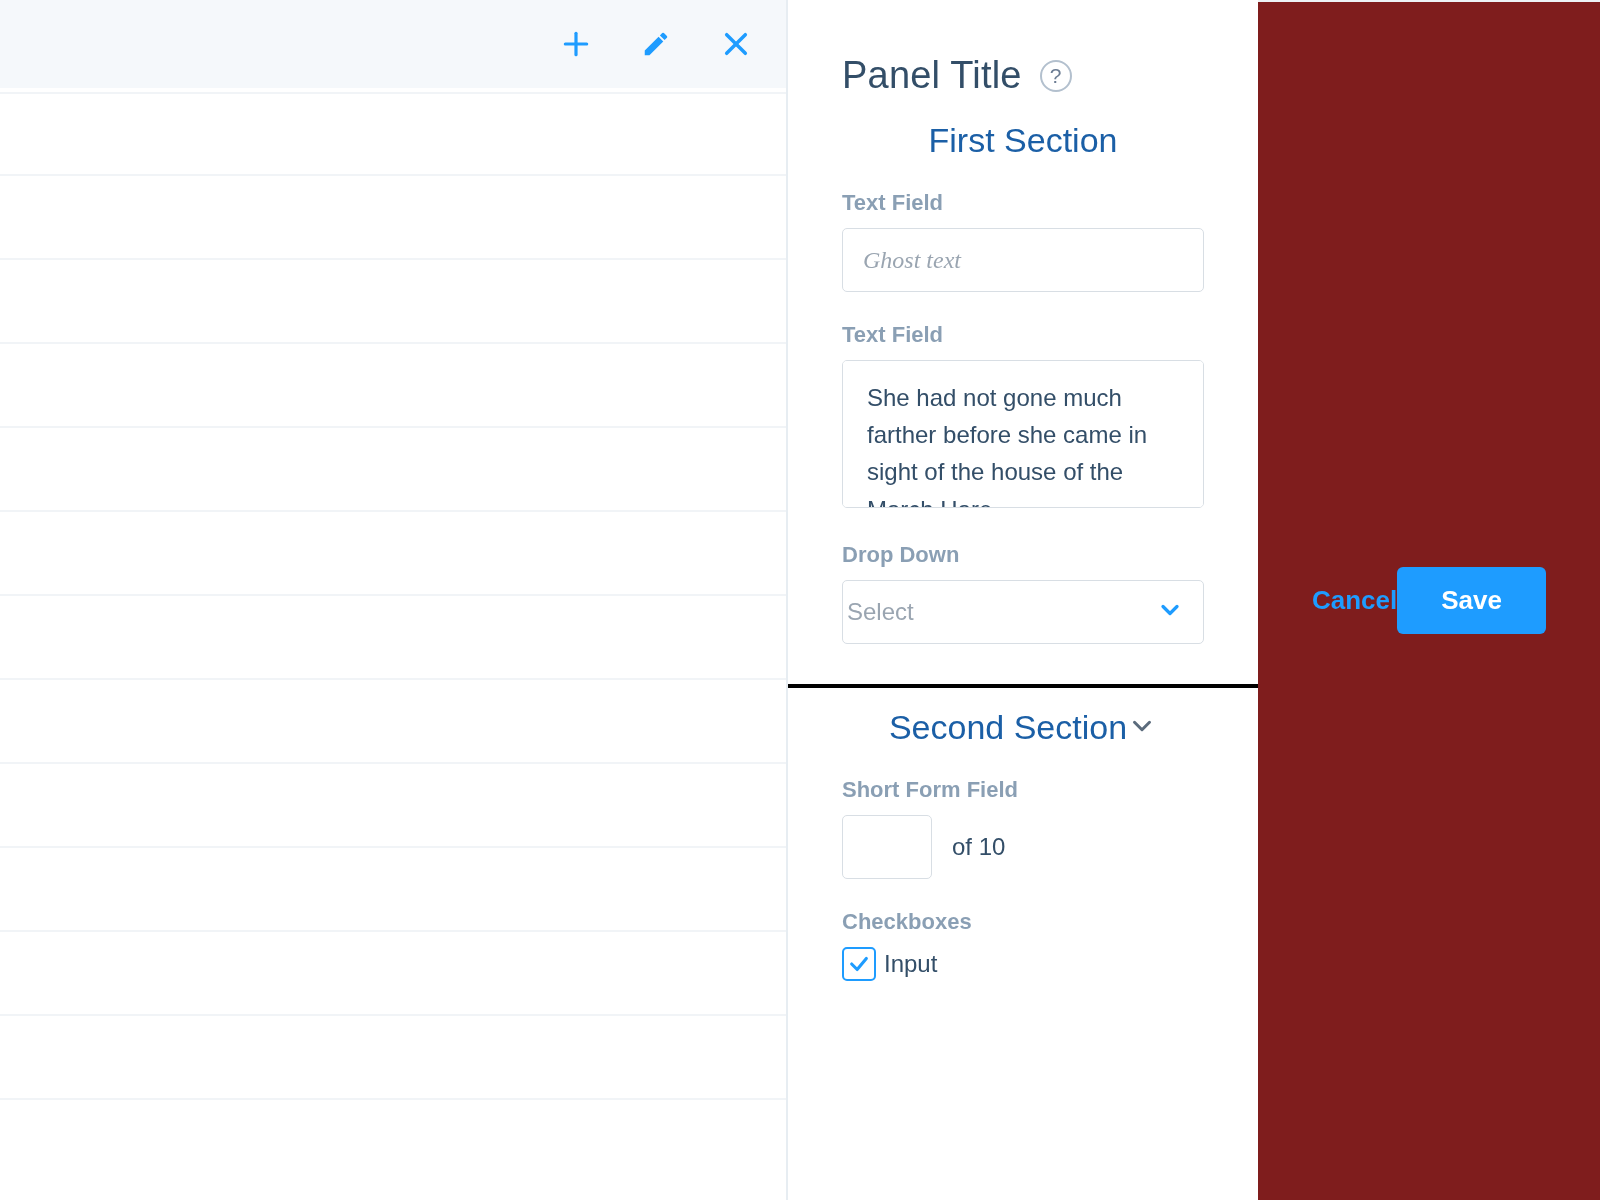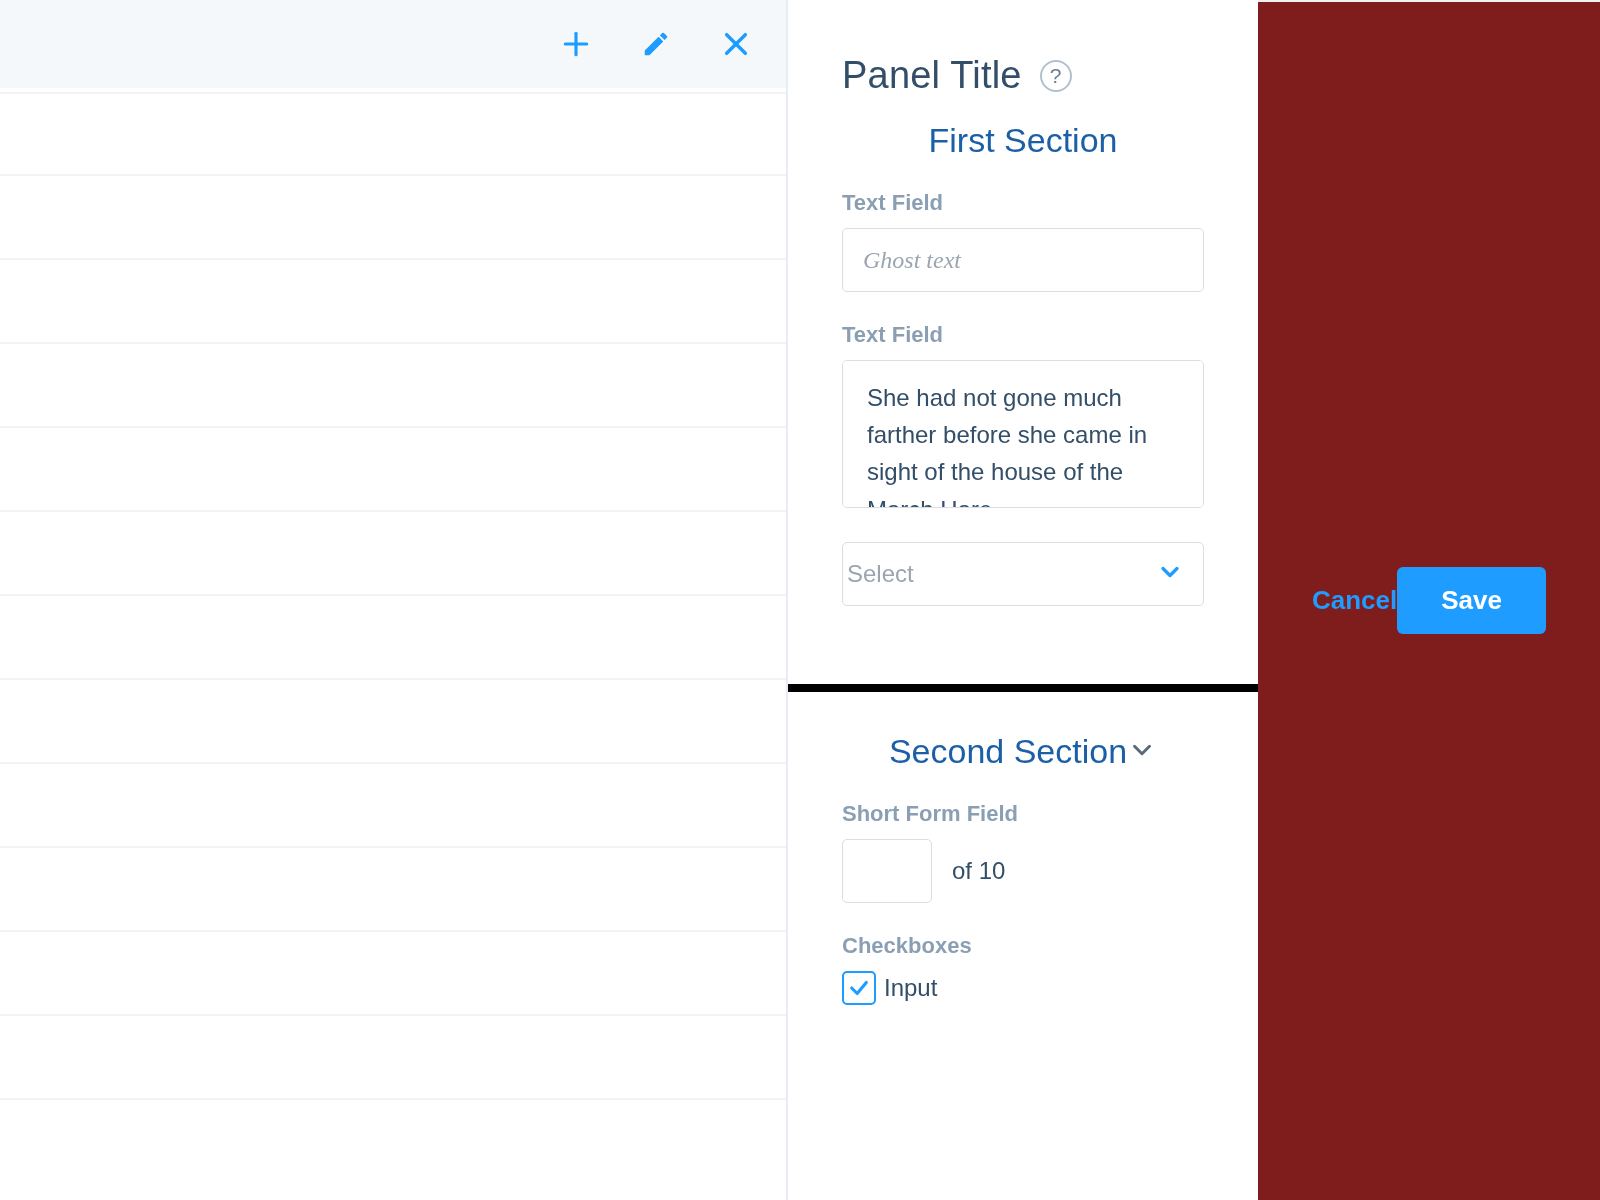--- a/index.html
+++ b/index.html
@@ -85,23 +85,22 @@
       color: #6b7c93;
       border: 2px solid #b3c0ce;
       border-radius: 50%;
       font-size: 21px;
       line-height: 1;
     }
     .section {
       padding: 0 54px 40px 54px;
     }
     .section.border-top {
-      border-top: 8px solid #000000;
-      padding-top: 40px;
-      margin-top: 38px;
+      border-top: 4px solid #000000;
+      padding-top: 20px;
     }
     .section-header {
       display: flex;
       align-items: center;
       justify-content: center;
       margin-bottom: 20px;
     }
     .section-title {
       font-size: 34px;
       font-weight: 400;
@@ -300,20 +299,21 @@
           <span class="field-label">Text Field</span>
           <input class="text-input" type="text" placeholder="Ghost text" style="">
         </div>
 
         <div class="field">
           <span class="field-label">Text Field</span>
           <textarea class="textarea" style="">She had not gone much farther before she came in sight of the house of the March Hare.</textarea>
         </div>
 
         <div class="field">
+          <span class="field-label">Drop Down</span>
           <div class="select-wrap">
             <div class="select">
               <span>Select</span>
             </div>
             <span class="select-caret">
               <svg width="28" height="28" viewBox="0 0 24 24" fill="none" stroke="currentColor" stroke-width="2.8" stroke-linecap="round" stroke-linejoin="round">
                   <polyline points="6 9 12 15 18 9"></polyline>
                 </svg>
             </span>
           </div>

